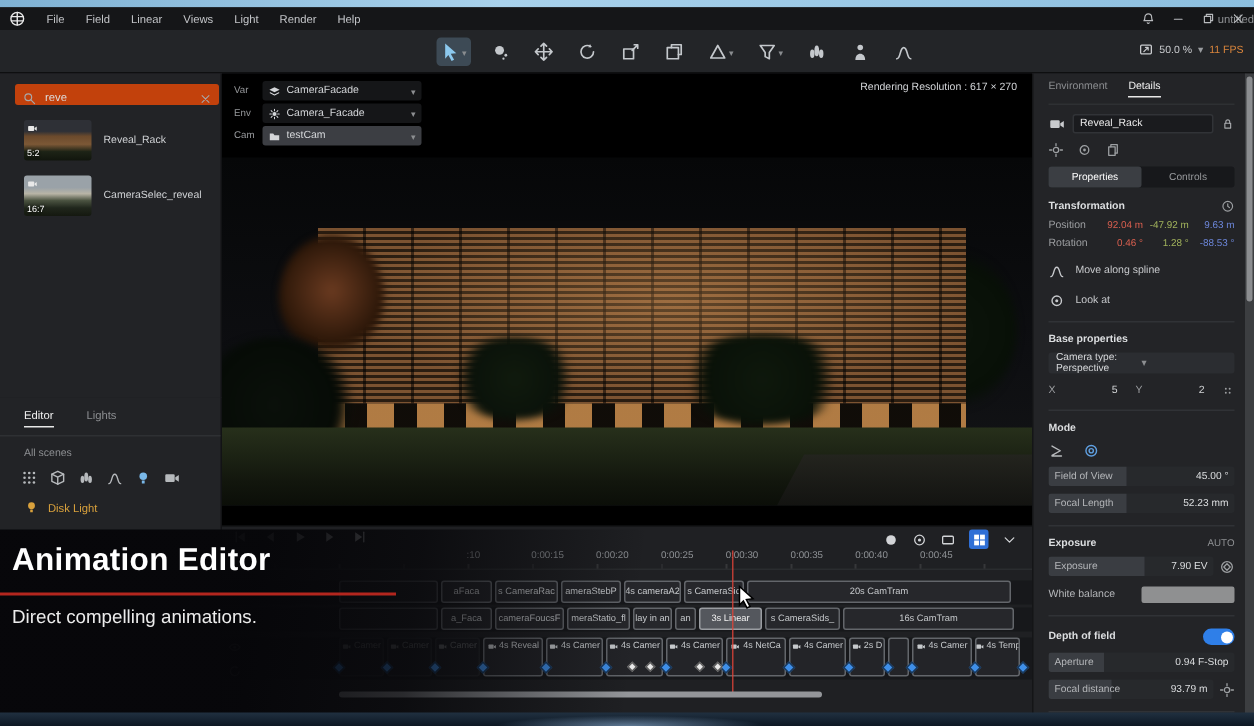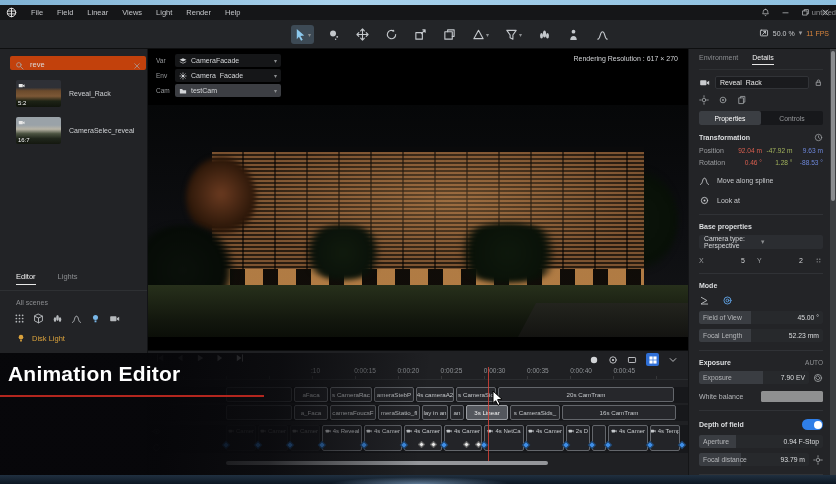--- a/index.html
+++ b/index.html
@@ -958,20 +958,21 @@
 
     </div>
 
     <div id="v-scroll" class="abs">
         <div id="v-thumb"></div>
       </div>
 
     <div id="overlay" class="abs">
       <div id="ov-title">Animation Editor</div>
       <div id="ov-rule" style="background: rgb(179, 38, 30);"></div>
+      <div id="ov-sub">Direct compelling animations.</div>
     </div>
 
     <span id="cursor" class="abs">
       <svg width="12" height="16" viewBox="0 0 12 16">
           <path d="M1 1l9 8.2-4.4.5 2.4 4.6-2 1-2.4-4.6L1 13.4z" fill="#fff" stroke="#000" stroke-width="1"></path>
         </svg>
     </span>
   </div>
 
   <div id="taskbar" class="abs"></div>

